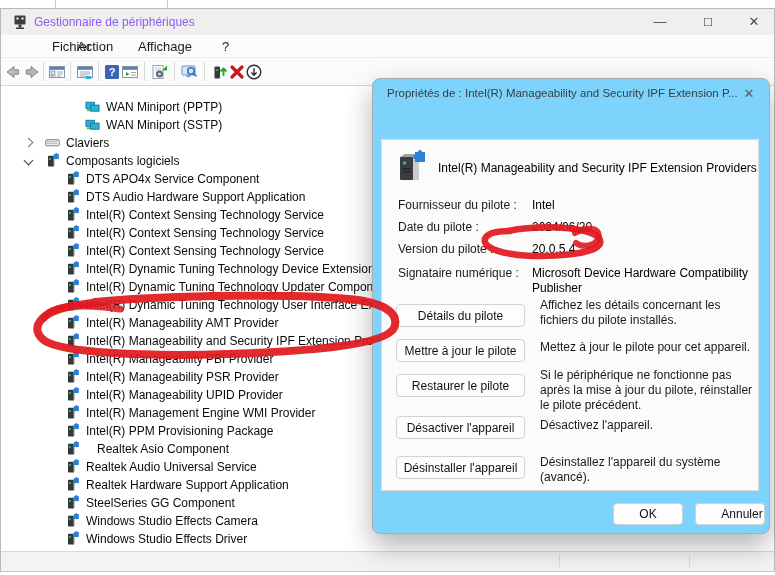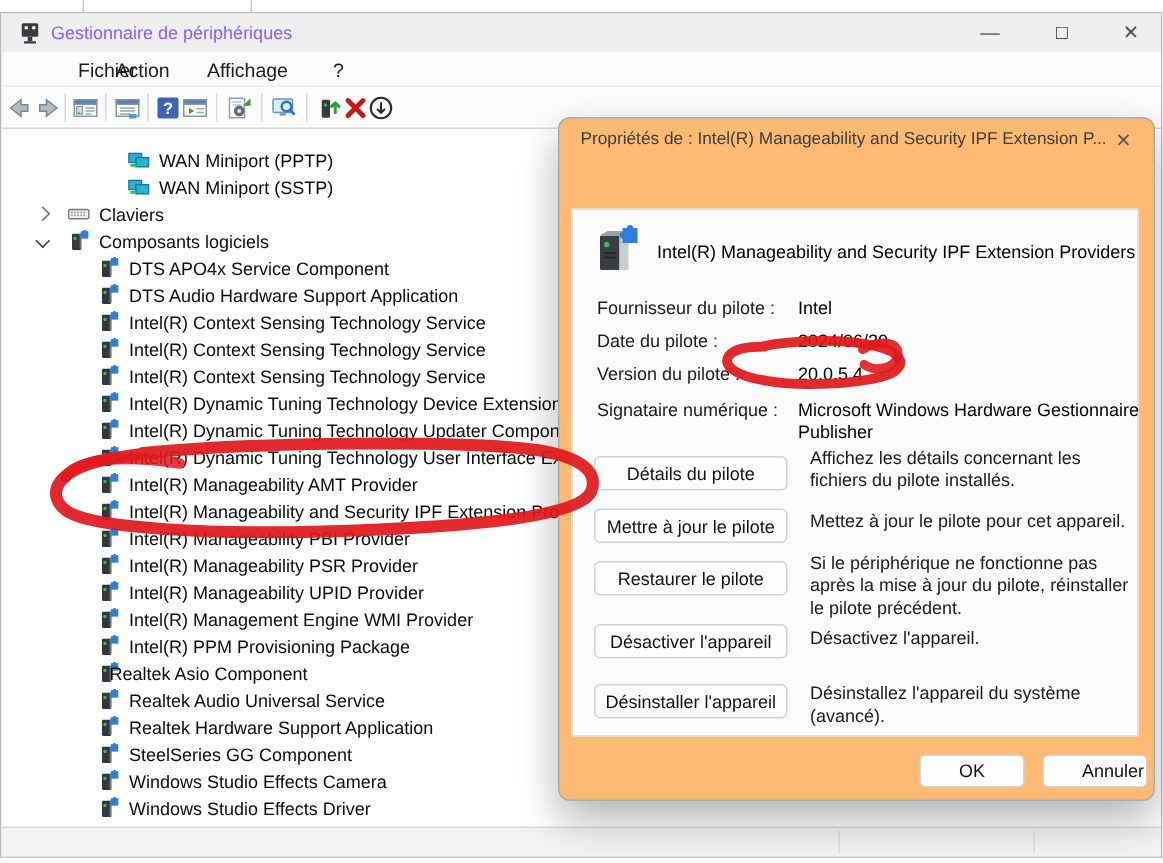--- a/index.html
+++ b/index.html
@@ -30,21 +30,21 @@
   .tree-row .lbl{position:absolute;top:2px;white-space:nowrap;}
   .tree-row svg{position:absolute;top:1px;width:15px;height:15px;}
   .chev{position:absolute;top:5px;width:6px;height:6px;border-right:1.4px solid #6f6f6f;border-bottom:1.4px solid #6f6f6f;}
   .chev.right{transform:rotate(-45deg);}
   .chev.down{transform:rotate(45deg);border-color:#3c3c3c;}
   
   #statusbar{position:absolute;left:0;top:542px;width:773px;height:19px;background:#f3f3f3;
              border-top:1px solid #d9d9d9;border-bottom:1px solid #c9c9c9;}
   .st-sep{position:absolute;top:2px;height:15px;width:1px;background:#dcdcdc;}
   
-  #dialog{position:absolute;left:372px;top:78px;width:396px;height:454px;background:#fdba74;
+  #dialog{position:absolute;left:372px;top:78px;width:396px;height:454px;background:#7dd3fc;
           border:1px solid #ababab;border-radius:8px;box-shadow:0 12px 28px rgba(0,0,0,.30);}
   #dlg-title{position:absolute;left:14px;top:8px;width:352px;font-size:11.5px;color:#3d3d3d;
              white-space:nowrap;overflow:hidden;}
   #dlg-close{position:absolute;right:8px;top:4px;width:24px;height:22px;border:none;background:transparent;
              font-size:13px;color:#5a5a5a;line-height:22px;text-align:center;padding:0;}
   #tabstrip{position:absolute;left:0;top:33px;width:100%;height:28px;}
   .tab{position:absolute;bottom:0;height:24px;border:1px solid #d9d9d9;background:#f1f1f1;
        font-size:12px;color:#111;padding:0;text-align:center;
        font-family:"Liberation Sans",sans-serif;}
   .tab.active{height:28px;background:#fcfcfc;border-bottom:1px solid #fcfcfc;z-index:3;}
@@ -363,21 +363,21 @@
         <div class="tree-row" style="top: 336px;">
           <svg width="15" height="15" style="left: 64px;">
             <use href="#i-software-component-icon"></use>
           </svg>
           <span class="lbl" style="left: 85px;">Intel(R) PPM Provisioning Package</span>
         </div>
         <div class="tree-row" style="top: 354px;">
           <svg width="15" height="15" style="left: 64px;">
             <use href="#i-software-component-icon"></use>
           </svg>
-          <span class="lbl" style="left: 72px; text-align: center;">Realtek Asio Component</span>
+          <span class="lbl" style="left: 96px; text-align: center;">Realtek Asio Component</span>
         </div>
         <div class="tree-row" style="top: 372px;">
           <svg width="15" height="15" style="left: 64px;">
             <use href="#i-software-component-icon"></use>
           </svg>
           <span class="lbl" style="left: 85px;">Realtek Audio Universal Service</span>
         </div>
         <div class="tree-row" style="top: 390px;">
           <svg width="15" height="15" style="left: 64px;">
             <use href="#i-software-component-icon"></use>
@@ -424,21 +424,21 @@
         </svg>
       <div id="dev-name">Intel(R) Manageability and Security IPF Extension Providers</div>
       <div id="fields">
           <div class="fld-label" style="top: 58px;">Fournisseur du pilote :</div>
           <div class="fld-value" style="top: 58px;">Intel</div>
           <div class="fld-label" style="top: 80px;">Date du pilote :</div>
           <div class="fld-value" style="top: 80px;">2024/06/20</div>
           <div class="fld-label" style="top: 102px;">Version du pilote :</div>
           <div class="fld-value" style="top: 102px;">20.0.5.4</div>
           <div class="fld-label" style="top: 126px;">Signataire numérique :</div>
-          <div class="fld-value" style="top: 126px;">Microsoft Windows Hardware Gestionnaire Publisher</div>
+          <div class="fld-value" style="top: 126px;">Microsoft Device Hardware Compatibility Publisher</div>
         </div>
       <div id="actions">
           <button class="act-btn" style="top: 164px;">Détails du pilote</button>
           <div class="act-desc" style="top: 158px;">Affichez les détails concernant les fichiers du pilote installés.</div>
           <button class="act-btn" style="top: 199px;">Mettre à jour le pilote</button>
           <div class="act-desc" style="top: 200px;">Mettez à jour le pilote pour cet appareil.</div>
           <button class="act-btn" style="top: 234px;">Restaurer le pilote</button>
           <div class="act-desc" style="top: 228px;">Si le périphérique ne fonctionne pas après la mise à jour du pilote, réinstaller le pilote précédent.</div>
           <button class="act-btn" style="top: 276px;">Désactiver l'appareil</button>
           <div class="act-desc" style="top: 278px;">Désactivez l'appareil.</div>

